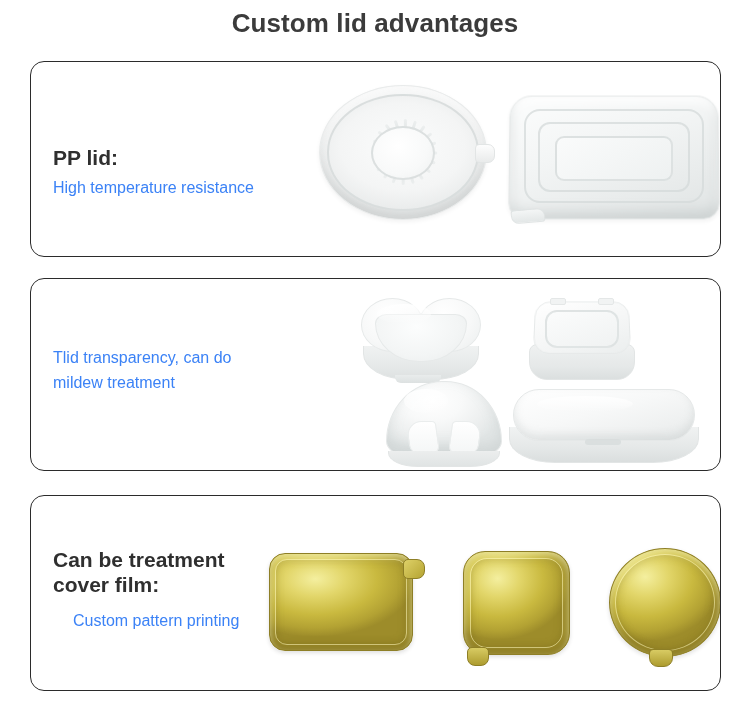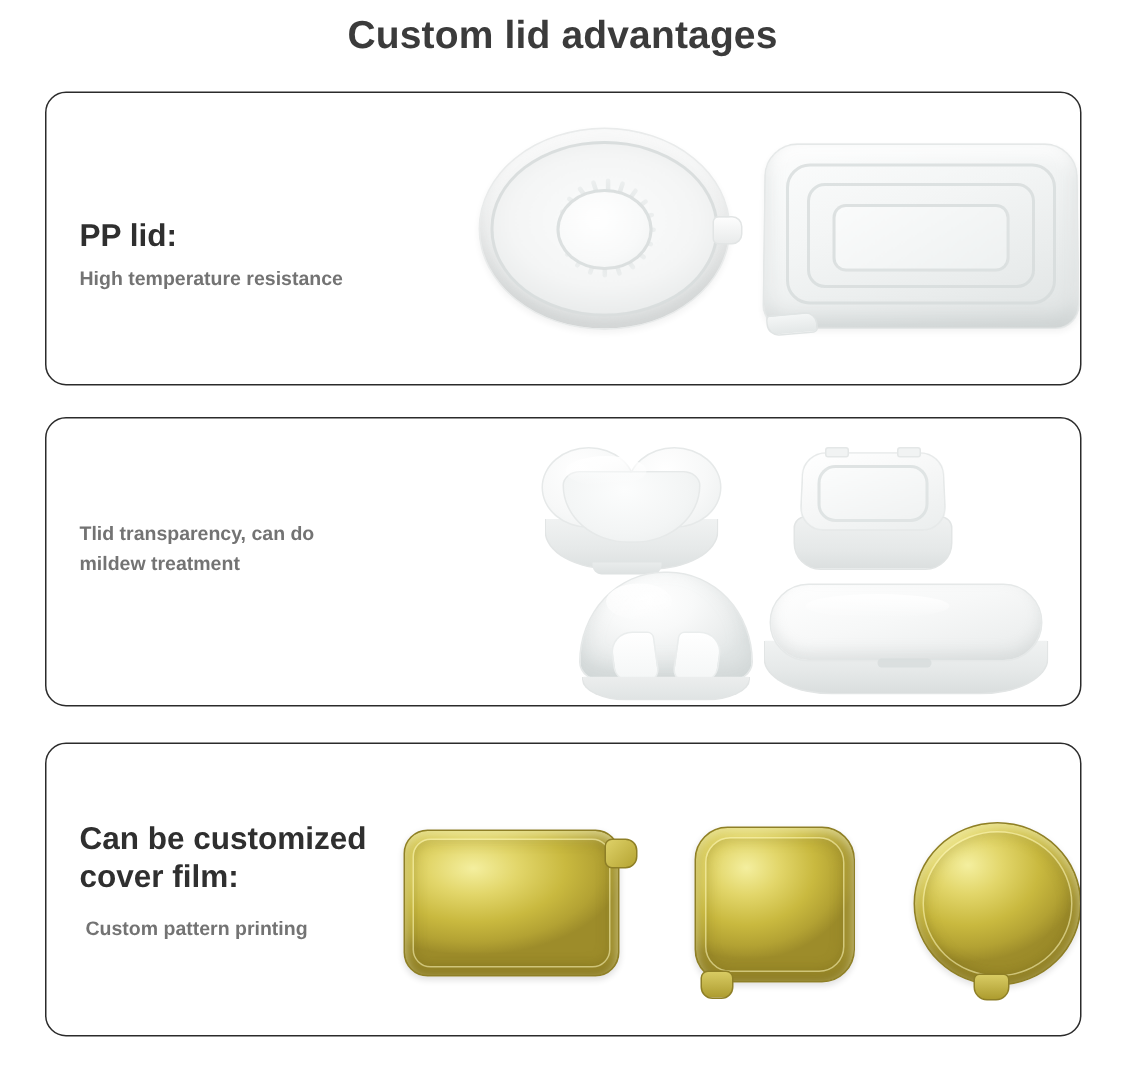--- a/index.html
+++ b/index.html
@@ -46,31 +46,31 @@
     color: #3a3a3a;
   }
   .label-title {
     font-size: 21px;
     font-weight: bold;
     color: #2f2f2f;
     line-height: 1.18;
     white-space: pre-line;
   }
   .label-sub {
-    font-size: 13px;
-    font-weight: bold;
-    color: #737373;
+    font-size: 16px;
+    font-weight: normal;
+    color: #3b82f6;
     line-height: 1.55;
     white-space: pre-line;
     margin-top: 5px;
   }
   #card-1 .card-label { top: 84px; }
   #card-2 .card-label { top: 62px; }
   #card-3 .card-label { top: 52px; }
-  #card-3 .label-sub { margin-top: 11px; margin-left: 4px; }
+  #card-3 .label-sub { margin-top: 11px; margin-left: 20px; }
 
   
   .pp-round {
     position: absolute;
     width: 168px; height: 135px;
   }
   .pp-round .body {
     position: absolute; inset: 0;
     border-radius: 50%;
     background:
@@ -394,21 +394,21 @@
       <div class="skirt"></div>
       <div class="top"></div>
       <div class="gloss"></div>
       <div class="seam"></div>
     </div>
   </div>
 
   <div class="card" id="card-3">
 
     <div class="card-label">
-      <div class="label-title">Can be customized
+      <div class="label-title">Can be treatment
 cover film:</div>
       <div class="label-sub">Custom pattern printing</div>
     </div>
 
     <div class="gold-rect" style="left:238px; top:57px;">
       <div class="plate gold-base"></div>
       <div class="gold-inner"></div>
       <div class="tab"></div>
     </div>
 

